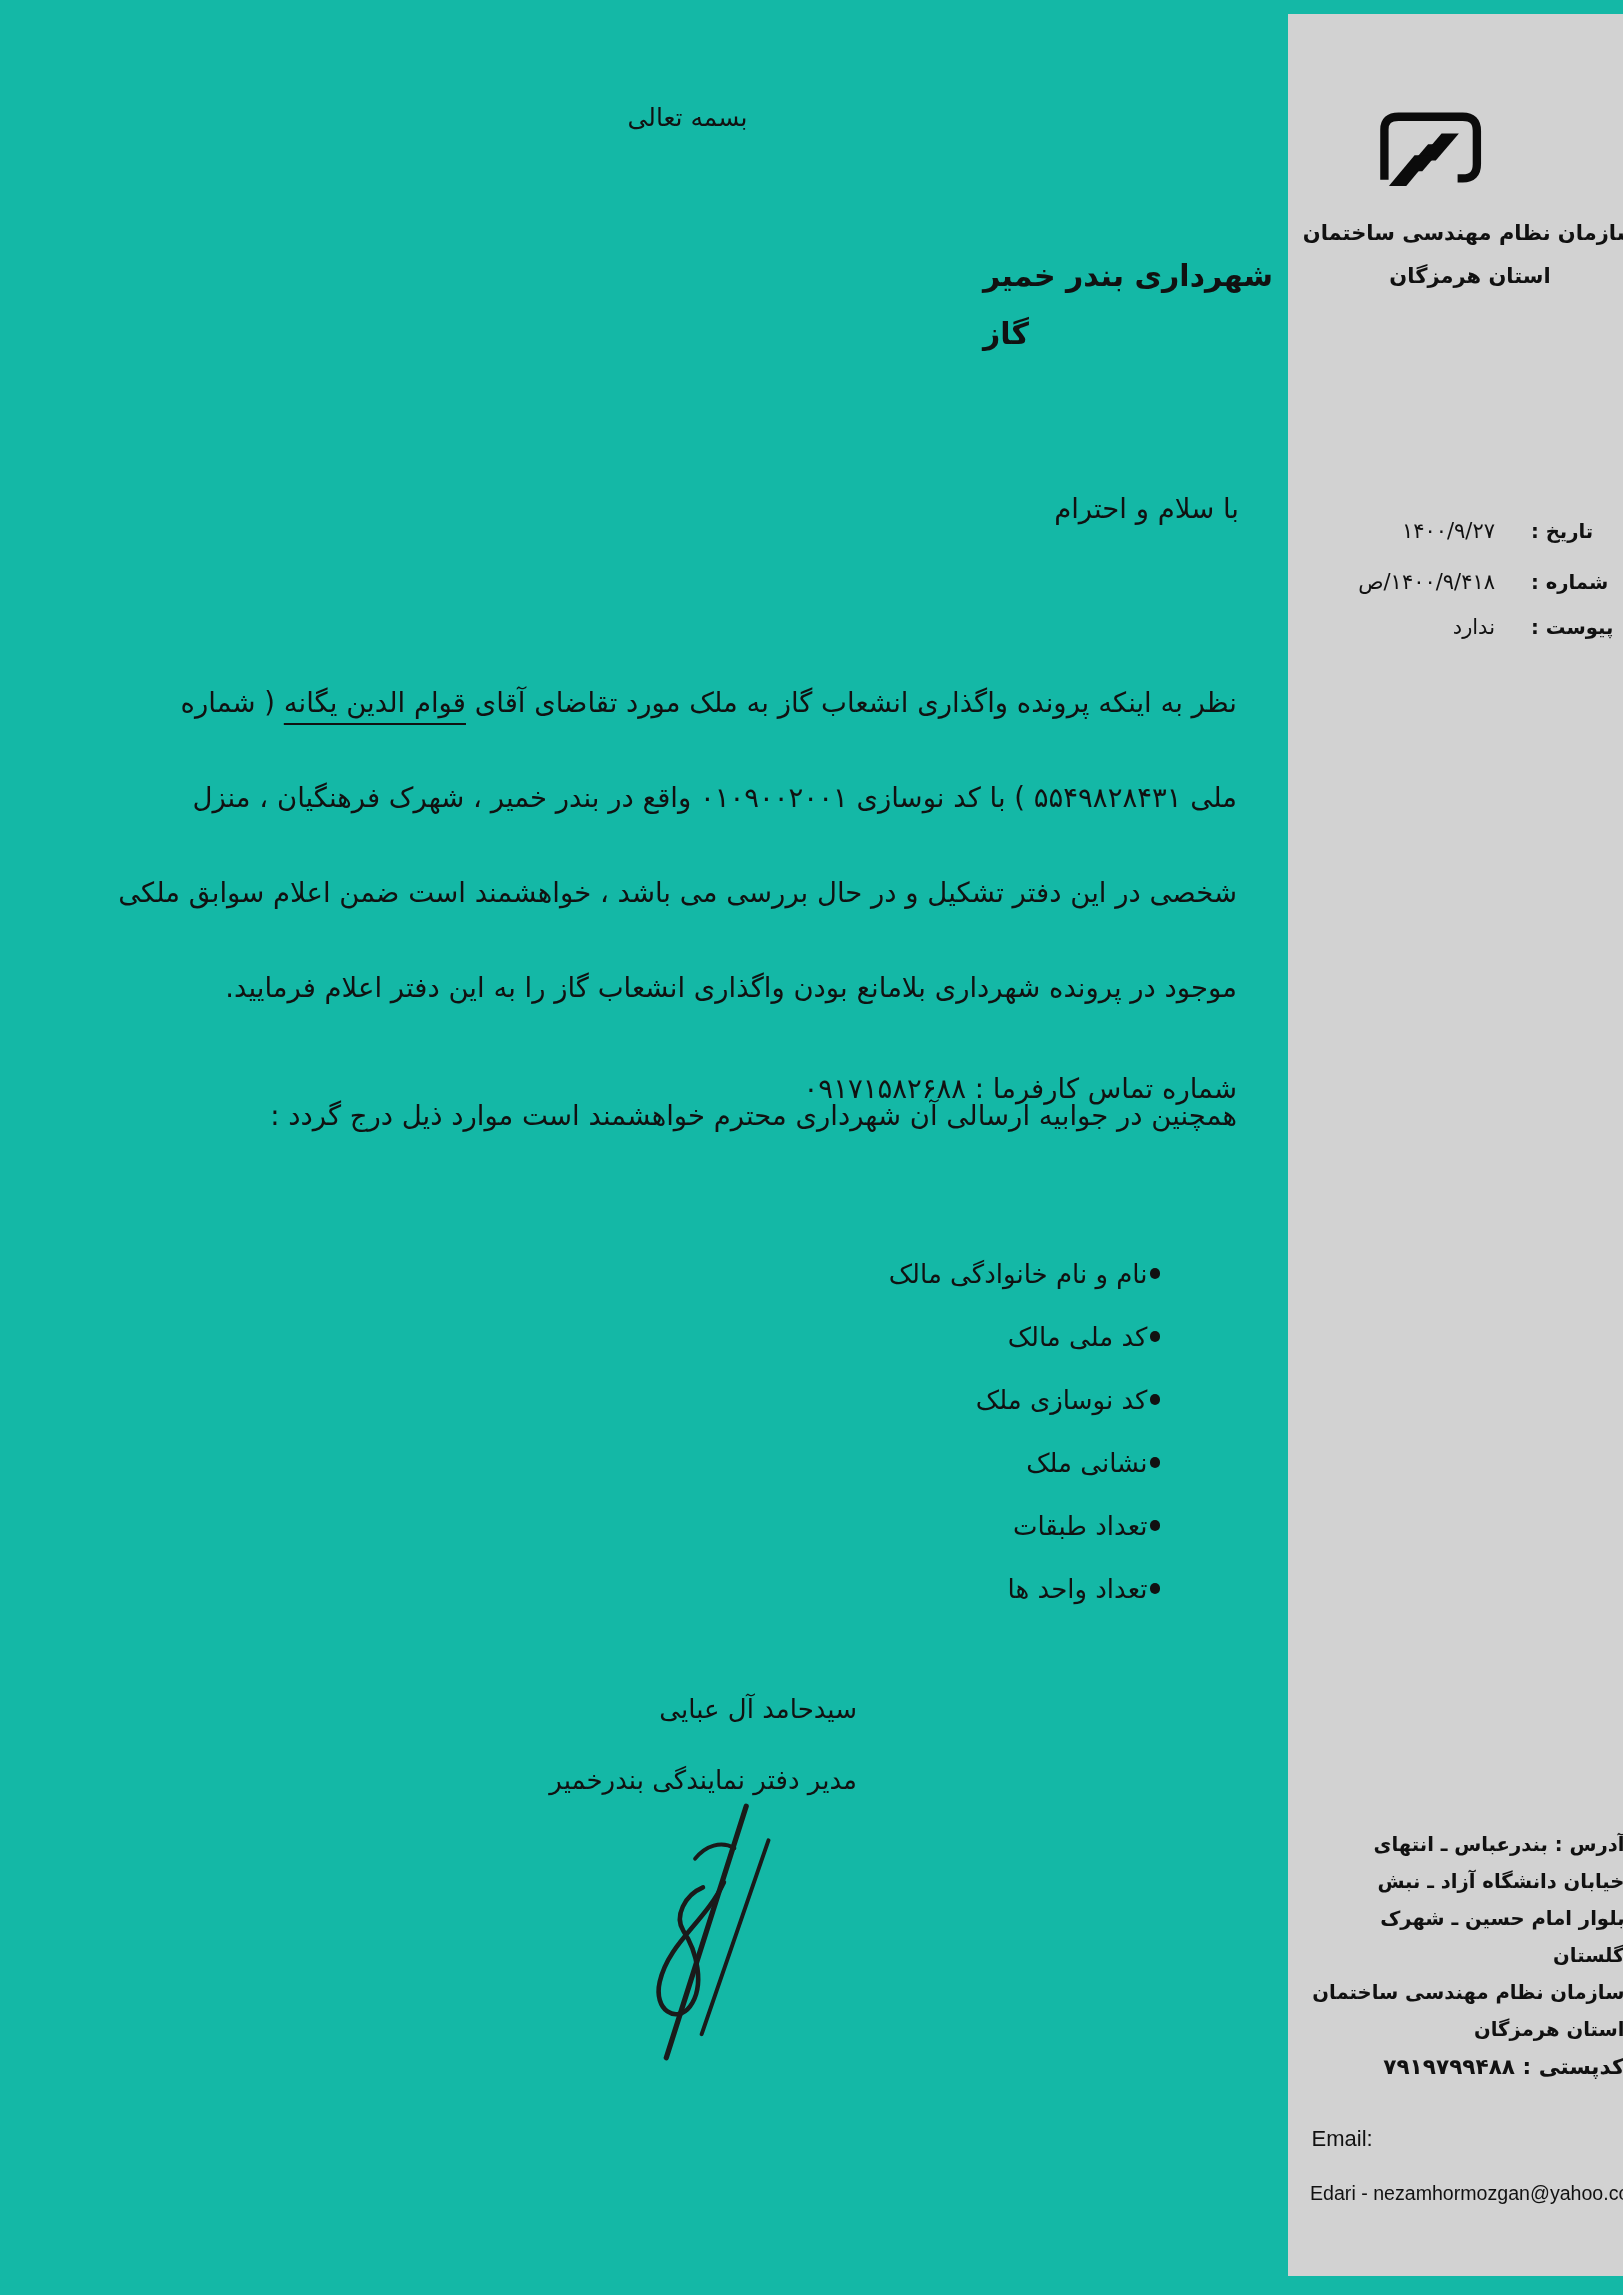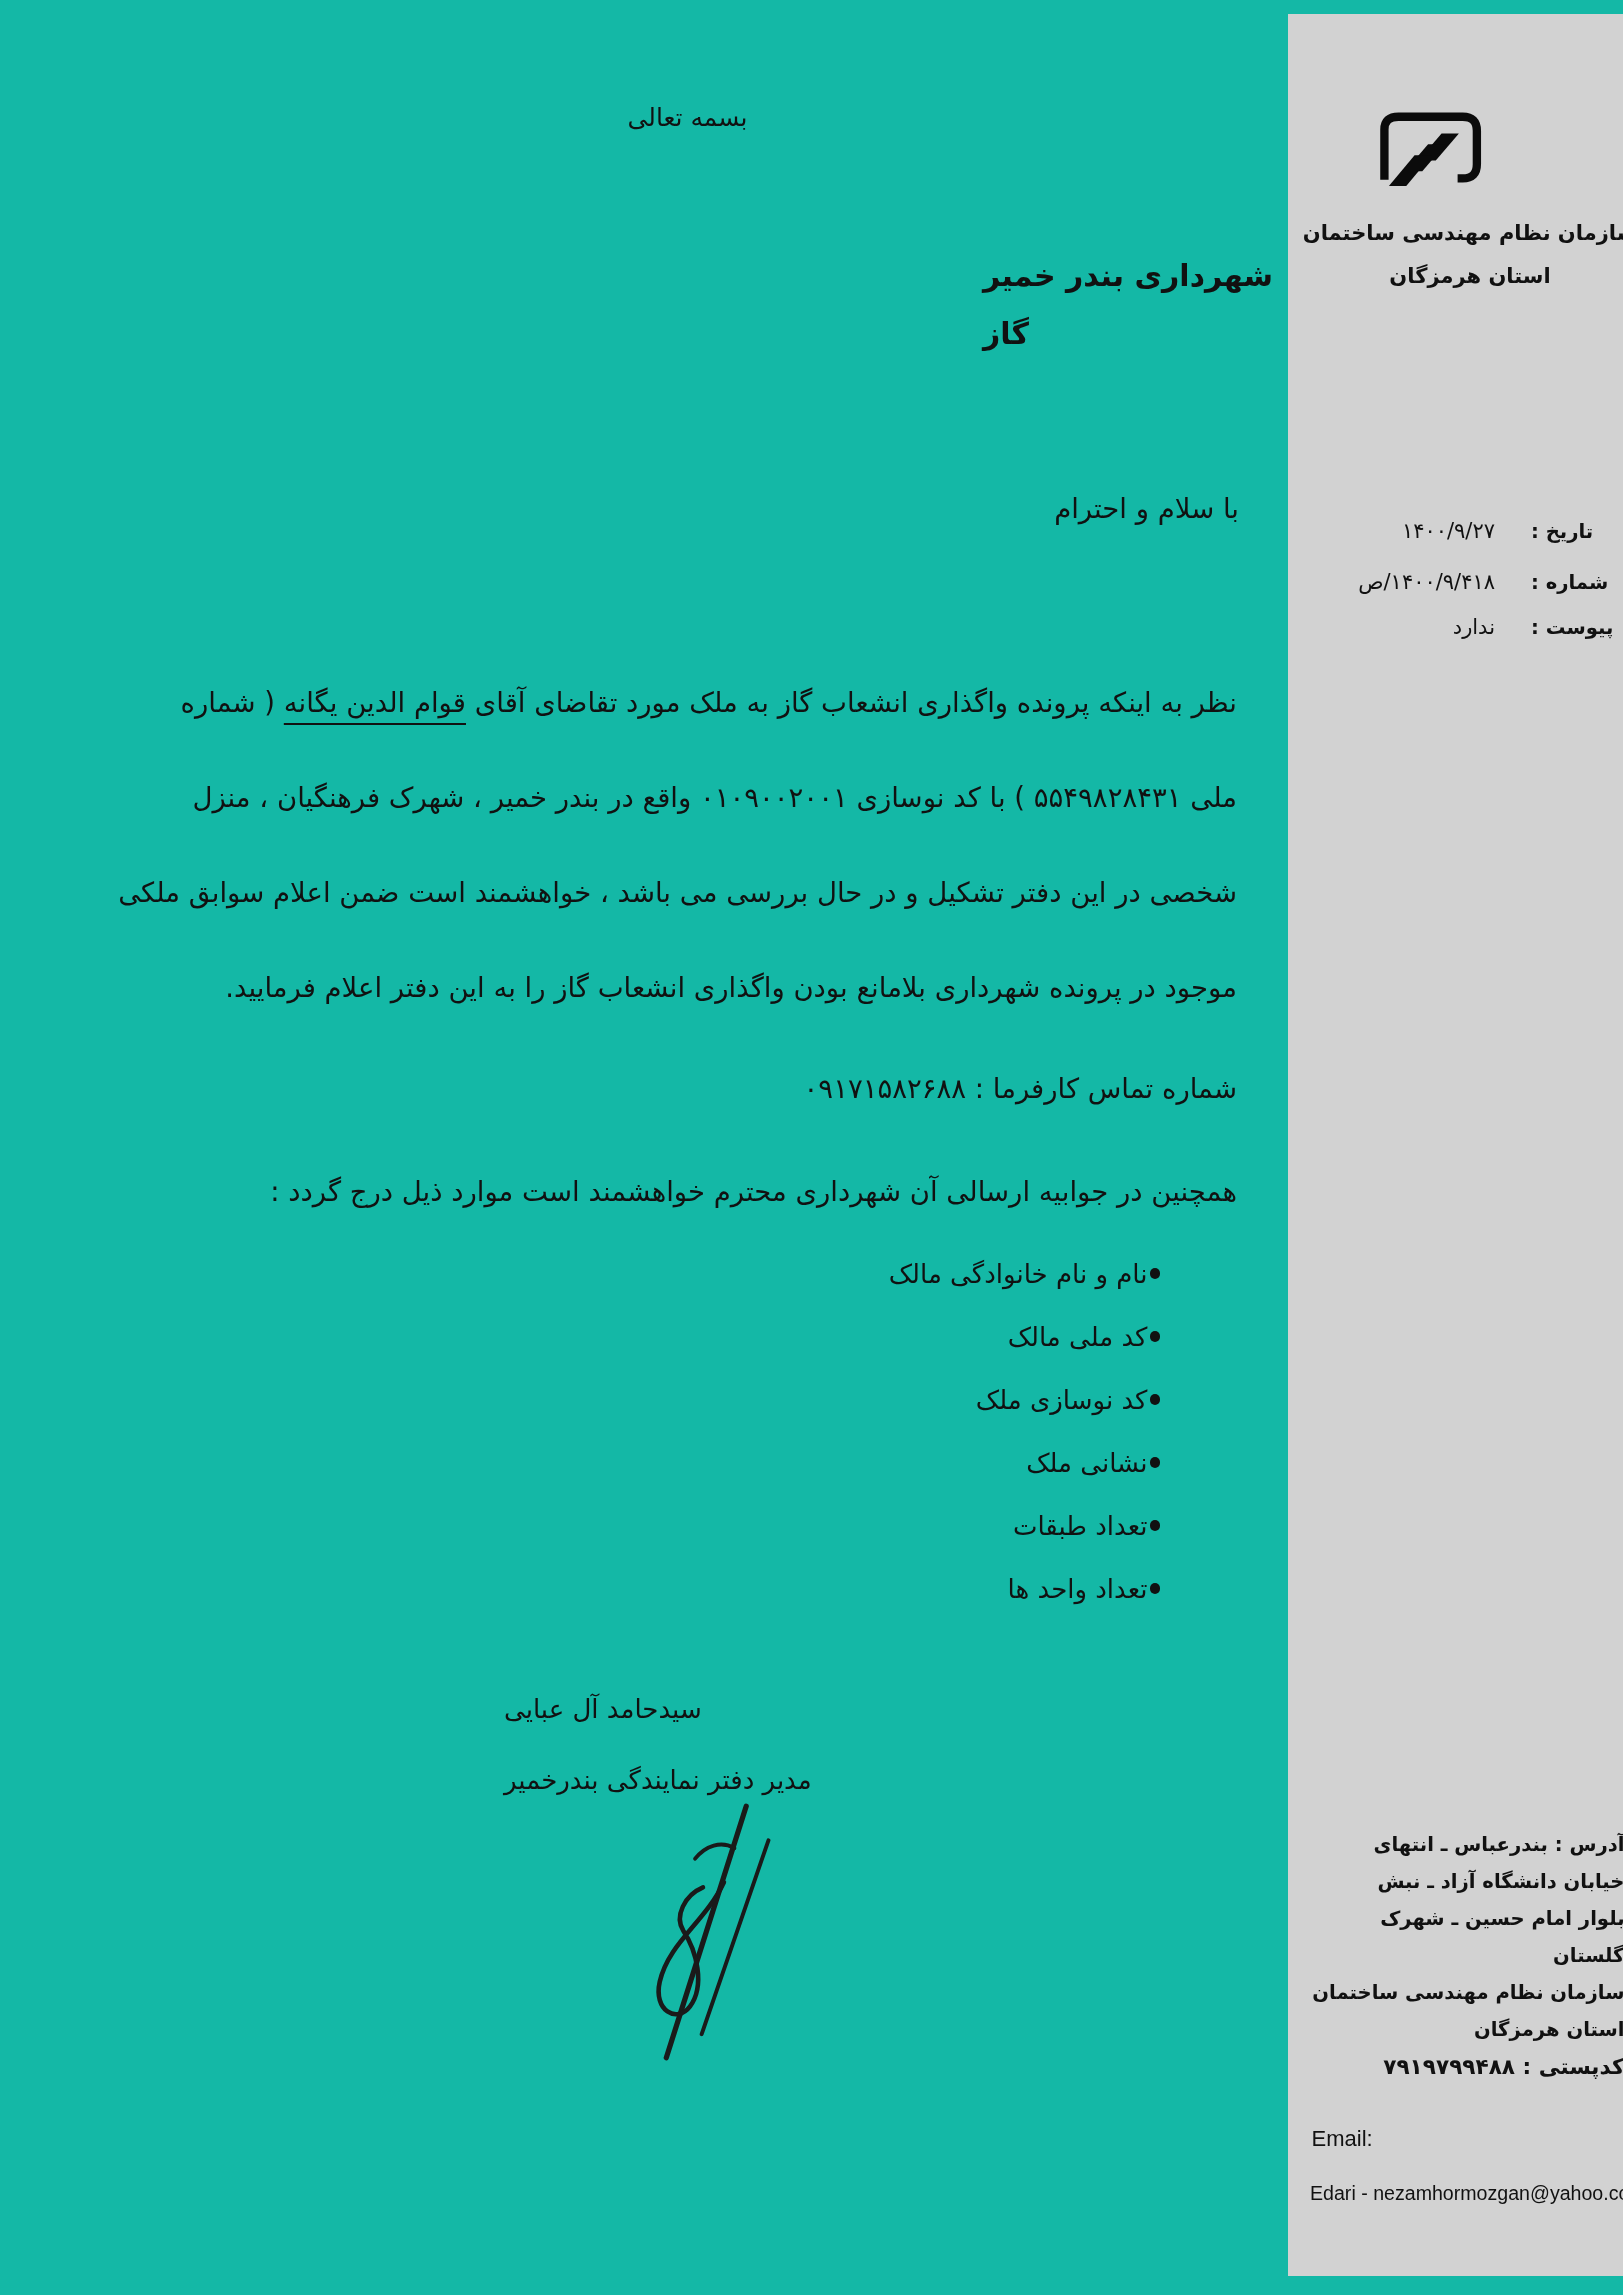--- a/index.html
+++ b/index.html
@@ -23,37 +23,37 @@
   }
   .salutation{
     position:absolute;top:492px;right:384px;
     font-size:27.5px;white-space:nowrap;
   }
   .pline{
     position:absolute;right:386px;
     font-size:27.5px;white-space:nowrap;
   }
   .l1{top:686px}.l2{top:781px}.l3{top:876px}
-  .l4{top:971px}.l5{top:1072px}.l6{top:1175px}
+  .l4{top:971px}.l5{top:1072px}.l6{top:1099px}
   .uline{
     text-decoration:underline;
     text-decoration-thickness:2px;
     text-underline-offset:10.5px;
   }
   .bullet-item{
     position:absolute;right:463px;height:37px;
     display:flex;align-items:center;gap:2px;
     font-size:26px;white-space:nowrap;
   }
   .b1{top:1255px}.b2{top:1318px}.b3{top:1381px}
   .b4{top:1444px}.b5{top:1507px}.b6{top:1570px}
   .dot{width:10.5px;height:10.5px;border-radius:50%;background:#111;flex:0 0 auto;}
   .sigblock{
     position:absolute;top:1694px;left:504px;width:353px;
-    text-align:left;font-size:26px;
+    text-align:right;font-size:26px;
   }
   .signame{margin-bottom:41px;}
   .sigsvg{position:absolute;left:619px;top:1801px;width:164px;height:262px;}
   .sigsvg path{stroke:#1a1a1a;fill:none;stroke-linecap:round;}
   
   .sidebar{
     position:absolute;left:1288px;top:14.4px;width:364px;height:2262px;
     background:#d2d2d2;
   }
   .logo{position:absolute;left:81px;top:85px;width:122px;height:108px;}

